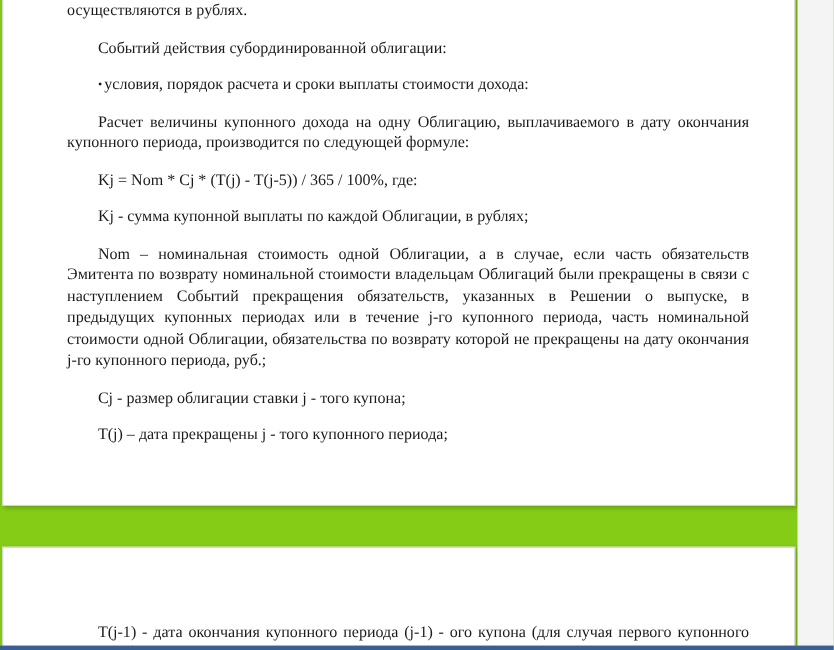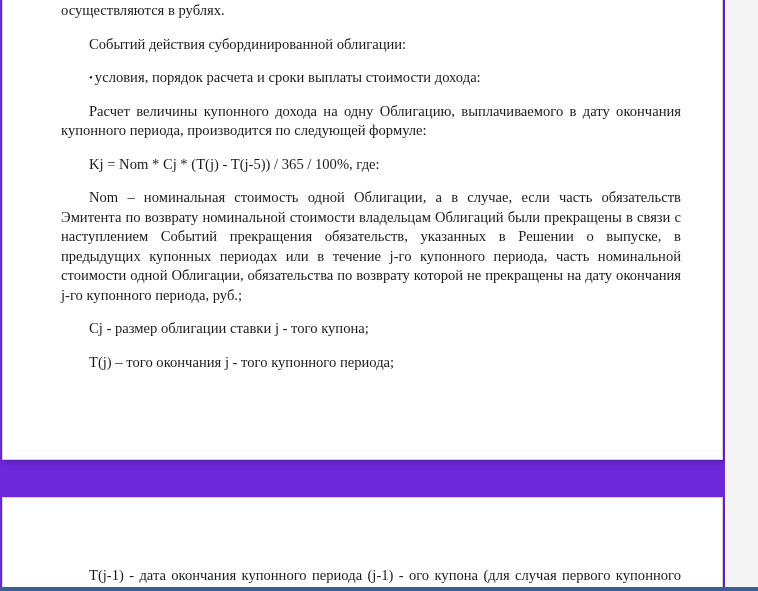--- a/index.html
+++ b/index.html
@@ -13,21 +13,21 @@
     overflow: hidden;
     background: #f4f4f4;
     font-family: "Liberation Serif", "DejaVu Serif", serif;
     color: #1a1a1a;
   }
 
   .viewer {
     position: relative;
     width: 758px;
     height: 591px;
-    background: #6d28d9;
+    background: #84cc16;
     box-sizing: border-box;
   }
 
   
   .page {
     position: absolute;
     left: 2px;
     width: 721px;
     background: #ffffff;
     border: 1px solid #d2d2d2;
@@ -132,27 +132,28 @@
       <p class="para nofirst single">осуществляются в рублях.</p>
 
       <p class="para single">Событий действия субординированной облигации:</p>
 
       <p class="para single"><span class="bullet-dot">•</span><span>условия, порядок расчета и сроки выплаты стоимости дохода:</span></p>
 
       <p class="para flow">Расчет величины купонного дохода на одну Облигацию, выплачиваемого в дату окончания купонного периода, производится по следующей формуле:</p>
 
       <p class="para single">Kj = Nom * Cj * (T(j) - T(j-5)) / 365 / 100%, где:</p>
 
+      <p class="para single">Kj - сумма купонной выплаты по каждой Облигации, в рублях;</p>
 
 
       <p class="para flow">Nom – номинальная стоимость одной Облигации, а в случае, если часть обязательств Эмитента по возврату номинальной стоимости владельцам Облигаций были прекращены в связи с наступлением Событий прекращения обязательств, указанных в Решении о выпуске, в предыдущих купонных периодах или в течение j-го купонного периода, часть номинальной стоимости одной Облигации, обязательства по возврату которой не прекращены на дату окончания j-го купонного периода, руб.;</p>
 
       <p class="para single">Cj - размер облигации ставки j - того купона;</p>
 
-      <p class="para single">T(j) – того окончания j - того купонного периода;</p>
+      <p class="para single">T(j) – дата прекращены j - того купонного периода;</p>
 
     </div>
   </div>
 
   <div class="page page-two">
     <div class="page-body">
 
       <p class="para flow">T(j-1) - дата окончания купонного периода (j-1) - ого купона (для случая первого купонного периода T (j-1) – это дата начала размещения Облигаций).</p>
 
     </div>

